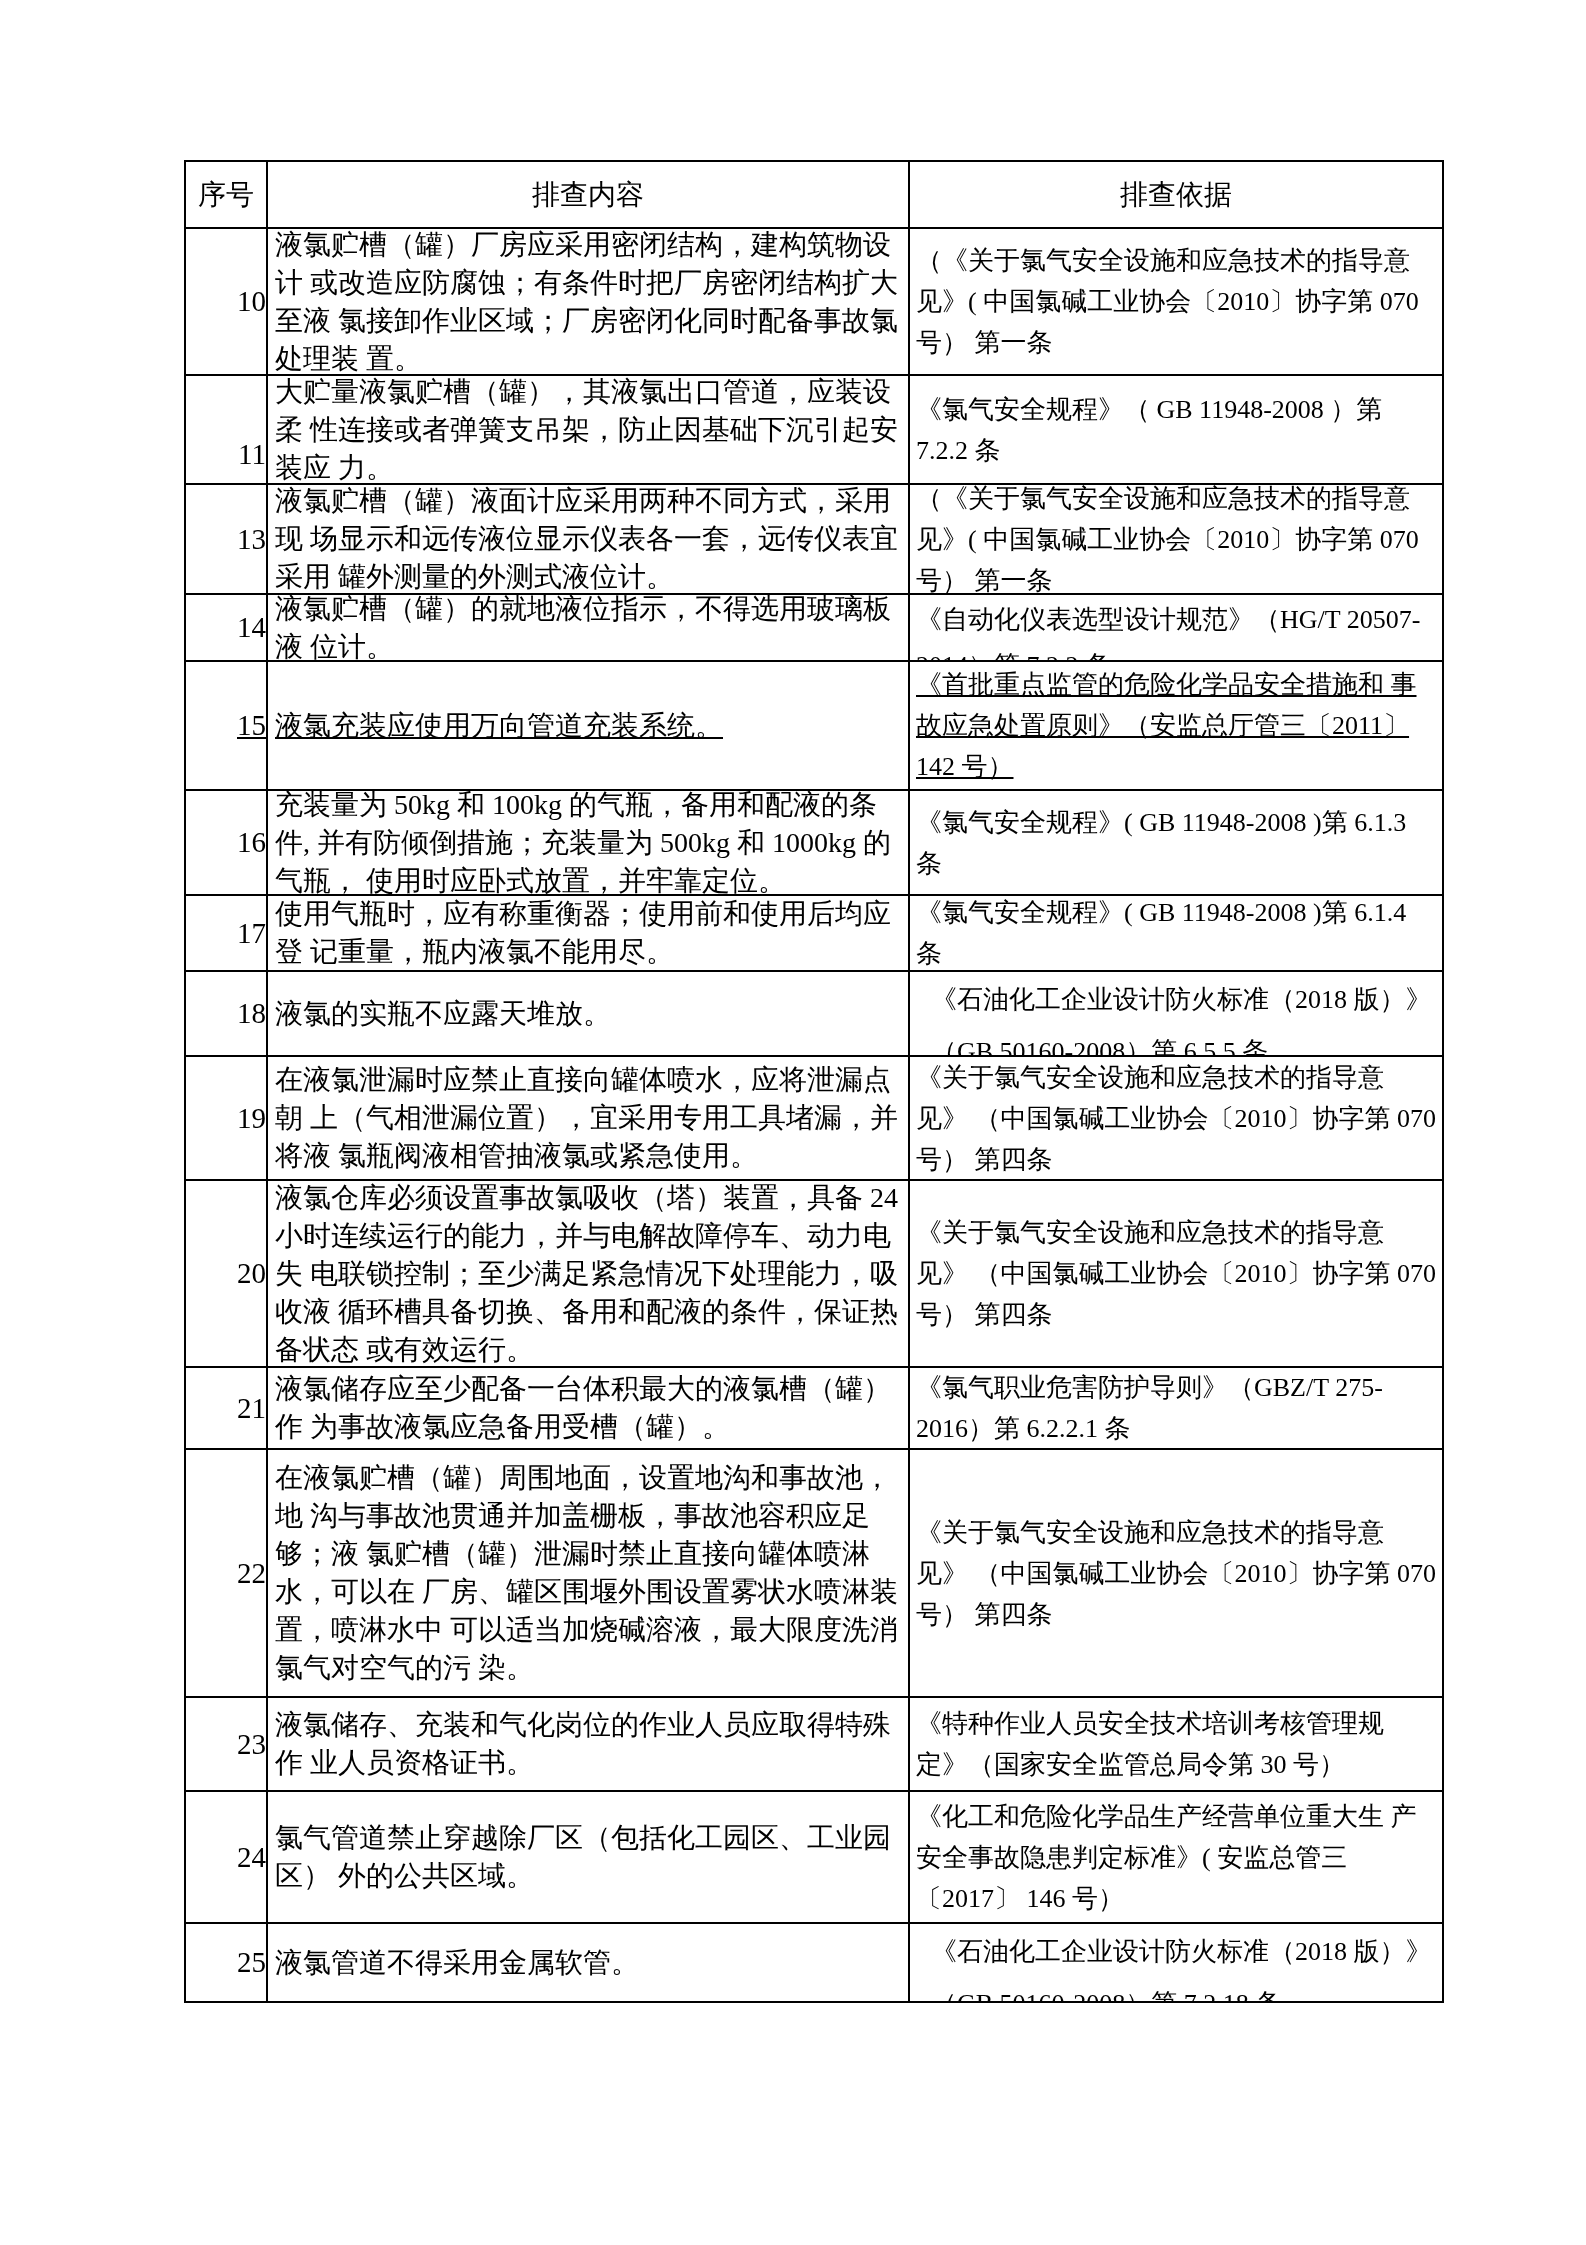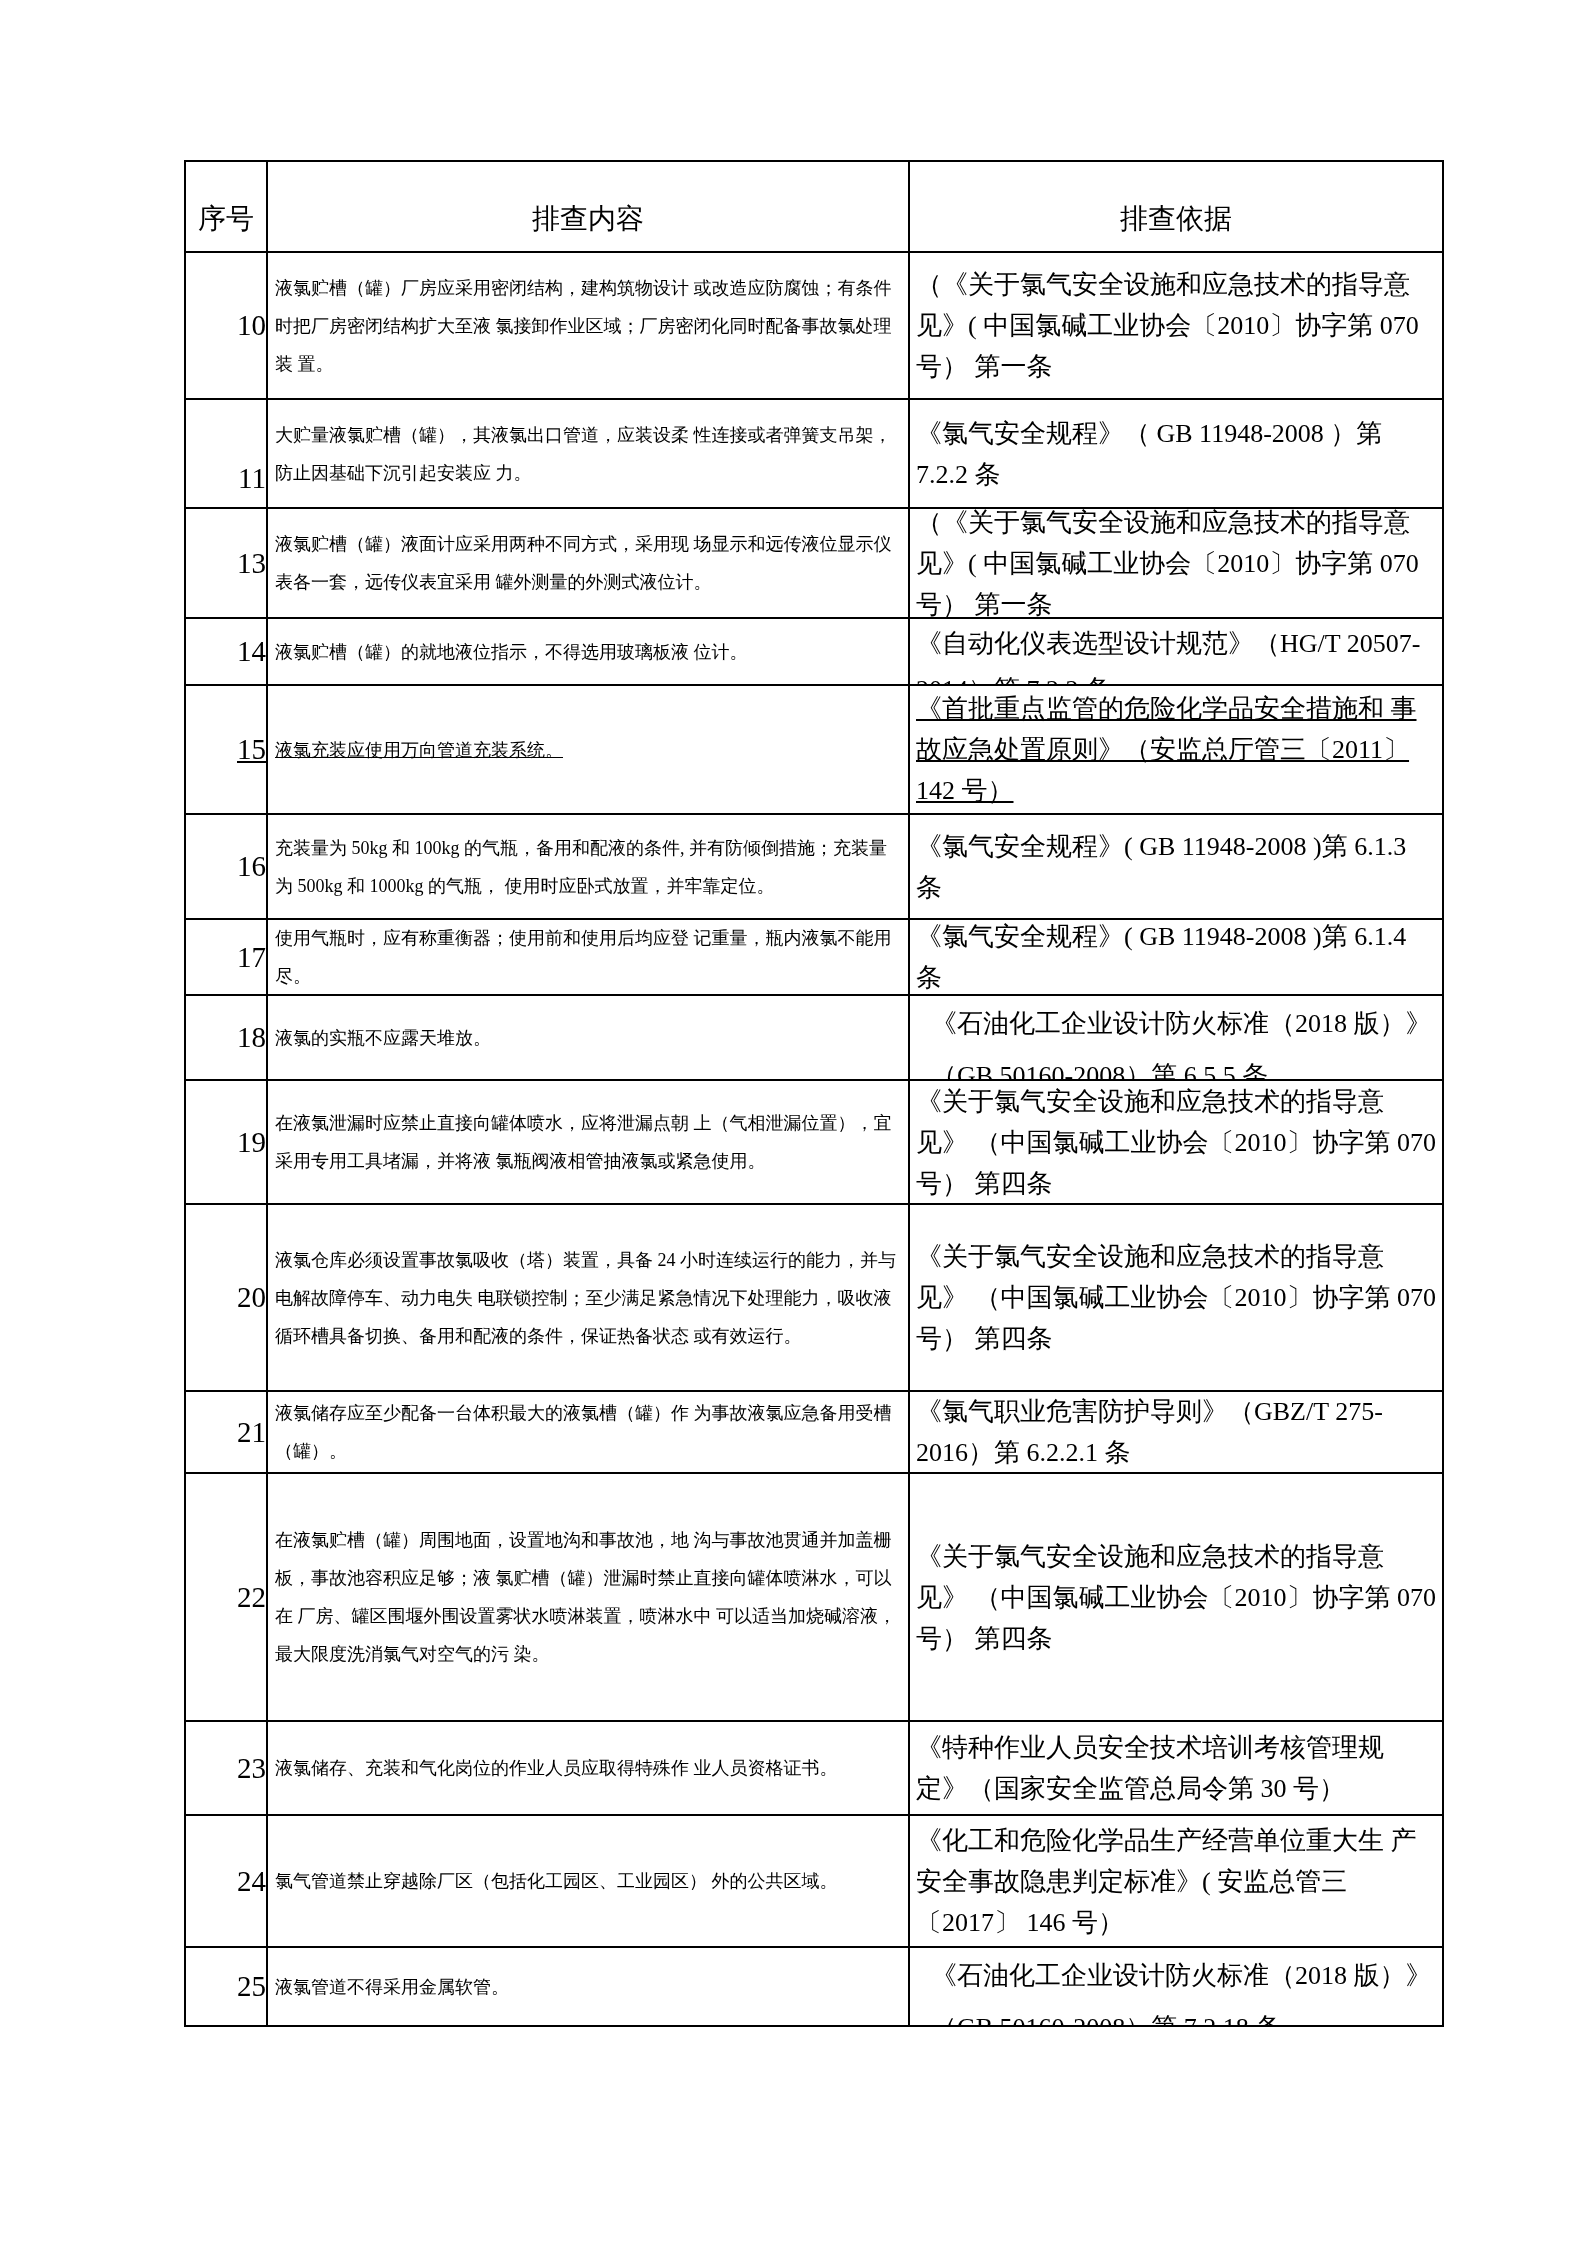--- a/index.html
+++ b/index.html
@@ -45,27 +45,27 @@
   tr.h74  .c { height: 74px; }
   tr.h83  .c { height: 83px; }
   tr.h122 .c { height: 122px; }
   tr.h185 .c { height: 185px; }
   tr.h80  .c { height: 80px; }
   tr.h246 .c { height: 246px; }
   tr.h92  .c { height: 92px; }
   tr.h130 .c { height: 130px; }
   tr.h77  .c { height: 77px; }
 
-  th .c { justify-content: center; font-size: 28px; margin-top: 24px; }
+  th .c { justify-content: center; font-size: 28px; }
   td.no .c { justify-content: flex-end; font-size: 29px; }
   tr.nb td.no .c { align-items: flex-end; padding-bottom: 12px; padding-left: 39px; }
 
   td.content .c {
     padding: 0 7px;
-    font-size: 18px;
+    font-size: 28px;
     line-height: 38px;
     text-align: left;
   }
   td.basis .c {
     padding: 0 6px;
     font-size: 26px;
     line-height: 41px;
     text-align: left;
   }
   

